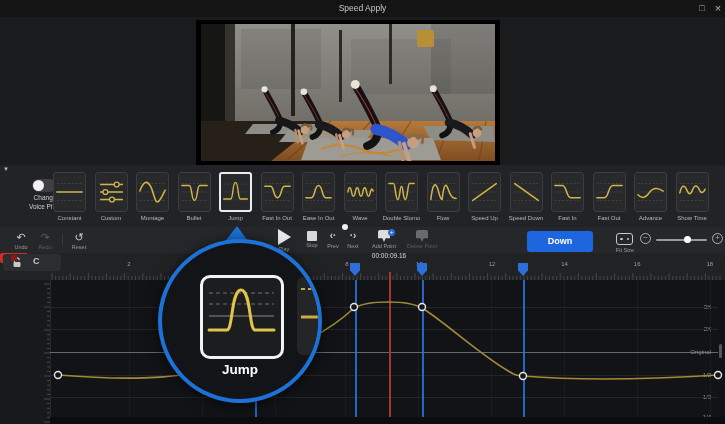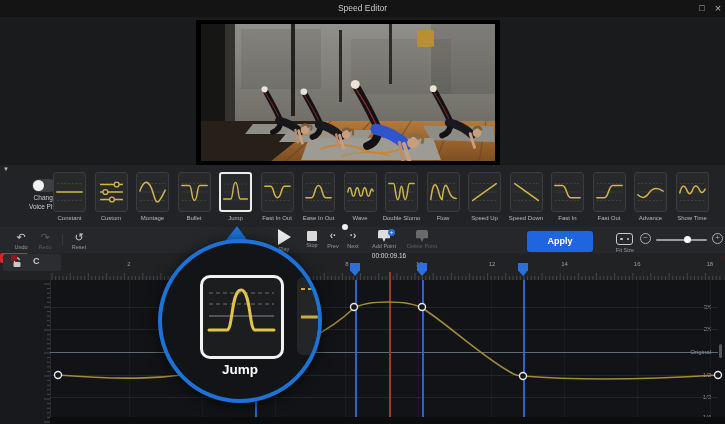--- a/index.html
+++ b/index.html
@@ -86,21 +86,21 @@
   .calloutlabel{position:absolute;left:0;top:119px;width:100%;text-align:center;font-size:13.5px;
                 font-weight:600;color:#fff;}
   .pointer{left:0;top:0;width:725px;height:424px;z-index:9;pointer-events:none;}
 </style>
 </head>
 <body>
 
 <div id="app">
 
   <div class="abs titlebar">
-    <div class="abs title">Speed Editor</div>
+    <div class="abs title">Speed Apply</div>
     <div class="abs winbtn" style="left:695px;">□</div>
     <div class="abs winbtn" style="left:711px;font-size:11px;">×</div>
   </div>
 
   <div class="abs previewrow">
     <div class="abs videoframe">
       <svg style="position:absolute;left:5px;top:4px;" width="294" height="137" viewBox="0 0 294 137">
         <defs>
           <linearGradient id="wallg" x1="0" y1="0" x2="0" y2="1">
             <stop offset="0" stop-color="#908f8a"></stop>
@@ -406,21 +406,21 @@
     </div>
     <div class="tbtn" style="left:366px;top:2px;width:36px;">
       <div class="tagico"></div>
       <div class="plusbadge" style="position:absolute;left:22px;top:0;">+</div>
       <div class="tlabel">Add Point</div>
     </div>
     <div class="tbtn dim" style="left:402px;top:2px;width:40px;">
       <div class="tagico dim2"></div>
       <div class="tlabel">Delete Point</div>
     </div>
-    <div class="abs applybtn">Apply</div>
+    <div class="abs applybtn">Down</div>
     <div class="abs fitico">
       <div class="fitdot" style="left:3px;"></div>
         <div class="fitdot" style="right:3px;"></div>
     </div>
     <div class="abs tlabel" style="left:608px;top:19px;width:34px;text-align:center;">Fit Size</div>
     <div class="abs zcircle" style="left:640px;">−</div>
     <div class="abs ztrack"></div>
     <div class="abs zknob"></div>
     <div class="abs zcircle" style="left:712px;">+</div>
   </div>

